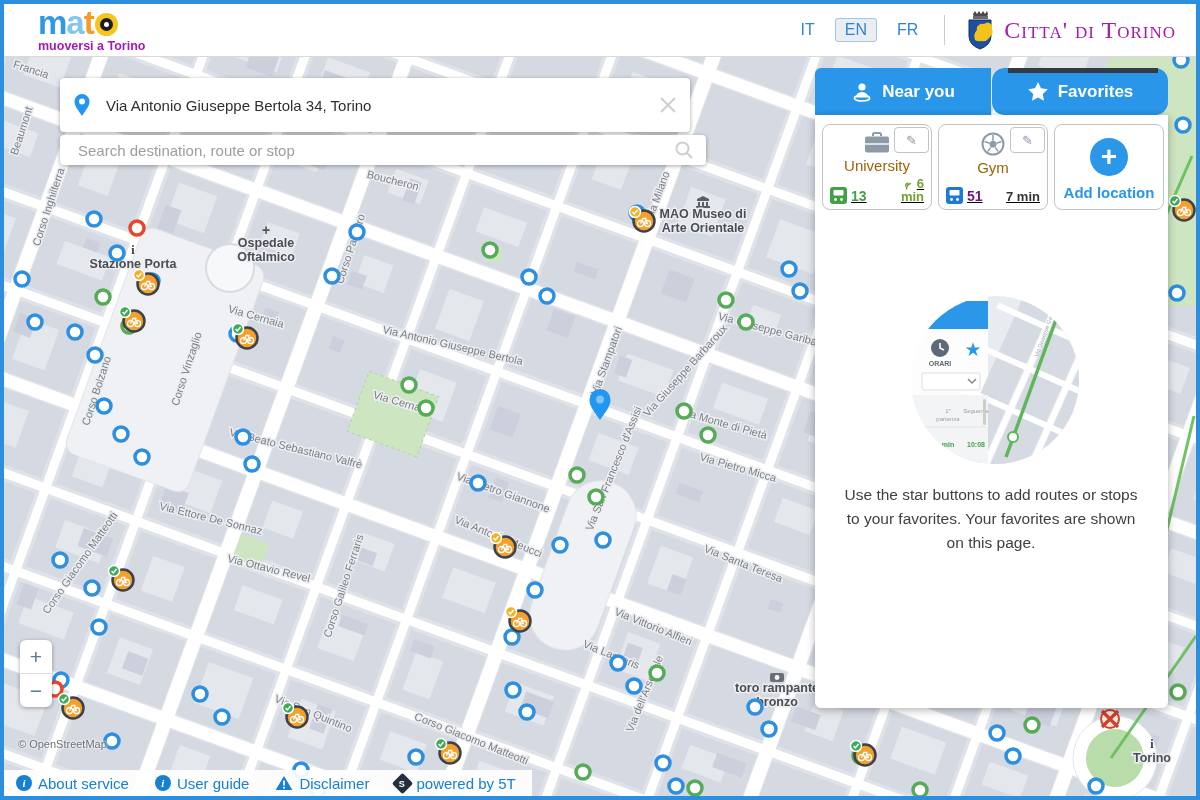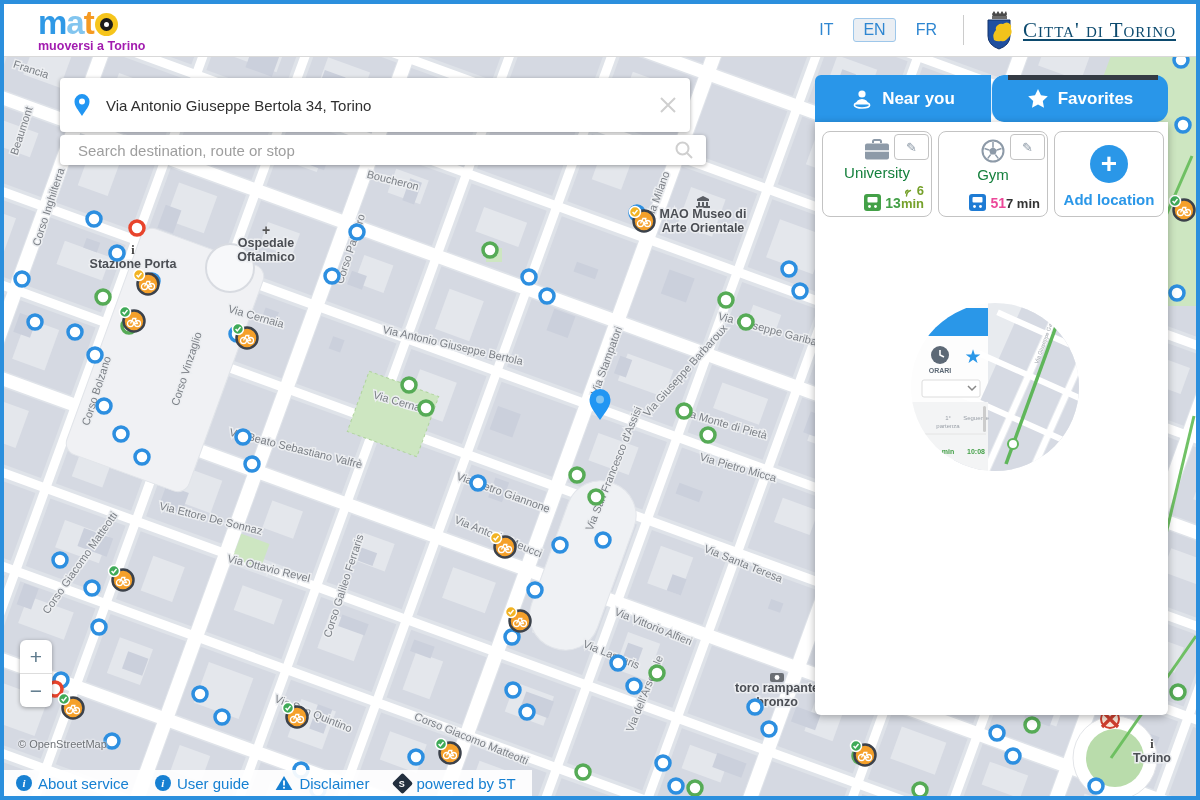--- a/index.html
+++ b/index.html
@@ -12,21 +12,21 @@
   .logo-word{display:flex;align-items:center;font-weight:bold;font-size:33px;letter-spacing:-1px;height:30px;}
   .logo-m{color:#2f99e6;} .logo-a{color:#82c5ef;} .logo-t{color:#f59a23;}
   .logo-o{display:inline-block;width:23px;height:23px;border-radius:50%;background:#f6c51c;position:relative;margin-left:1px;margin-top:3px;}
   .logo-o::after{content:"";position:absolute;left:5px;top:5px;width:5px;height:5px;border:4px solid #1c1c1c;border-radius:50%;background:#fff;}
   .logo-tagline{font-size:12.5px;font-weight:bold;color:#a21caf;margin-top:2px;}
   .header-right{display:flex;align-items:center;margin-right:20px;gap:14px;}
   .lang{font-size:16px;color:#2e86d1;padding:3px 6px;cursor:pointer;}
   .lang.active{background:#eaeef3;border:1px solid #9ec7ea;border-radius:3px;padding:2px 9px;}
   .hdr-divider{width:1px;height:30px;background:#ccc;margin:0 6px;}
   .city{display:flex;align-items:center;gap:9px;}
-  .city-label{font-family:"Liberation Serif",serif;font-variant:small-caps;font-size:21px;color:#0c4a6e;letter-spacing:1px;text-decoration:underline;}
+  .city-label{font-family:"Liberation Serif",serif;font-variant:small-caps;font-size:24px;color:#a21caf;letter-spacing:1px;}
 
   
   #map{position:absolute;left:0;top:52px;width:1192px;height:740px;z-index:1;cursor:grab;}
   #map svg{display:block;}
   #attribution{position:absolute;left:14px;top:734px;z-index:5;font-size:11px;color:#6e7277;text-shadow:0 0 3px #fff,0 0 3px #fff;}
 
   
   .searchbar{position:absolute;left:56px;width:630px;background:#fff;border-radius:4px;box-shadow:0 1px 4px rgba(0,0,0,.35);z-index:30;display:flex;align-items:center;}
   #search-origin{top:74px;height:54px;}
   #search-dest{top:131px;height:30px;}
@@ -35,33 +35,33 @@
   .sb-icon{width:44px;display:flex;align-items:center;justify-content:center;flex:0 0 auto;}
   .sb-right{width:44px;display:flex;align-items:center;justify-content:center;flex:0 0 auto;cursor:pointer;}
   #search-dest{padding-left:16px;}
 
   
   #zoomctl{position:absolute;left:16px;top:636px;width:32px;background:#fff;border-radius:6px;box-shadow:0 1px 4px rgba(0,0,0,.35);z-index:25;overflow:hidden;}
   .zbtn{width:32px;height:33px;display:flex;align-items:center;justify-content:center;font-size:21px;color:#5e7a8c;cursor:pointer;user-select:none;}
   .zbtn:first-child{border-bottom:1px solid #ddd;}
 
   
-  #panel{position:absolute;left:811px;top:71px;width:353px;z-index:35;}
+  #panel{position:absolute;left:811px;top:64px;width:353px;z-index:35;}
   #tabs{display:flex;height:47px;}
   .tab{flex:1;background:#2996e9;color:#fff;font-size:17px;font-weight:bold;display:flex;align-items:center;justify-content:center;gap:9px;cursor:pointer;position:relative;}
   .tab:first-child{border-top-left-radius:6px;}
   .tab:last-child{border-top-right-radius:6px;border-left:1px solid rgba(255,255,255,.85);border-radius:13px;}
   .tab .strip{position:absolute;top:0;left:16px;right:10px;height:5px;background:#343b44;}
   #panel-body{position:relative;background:#fff;height:593px;border-radius:0 0 6px 6px;box-shadow:0 2px 8px rgba(0,0,0,.3);overflow:hidden;}
 
   .cards{position:absolute;top:9px;left:7px;display:flex;gap:6px;}
   .fav-card{position:relative;width:110px;height:86px;border:1px solid #c3c3c3;border-radius:8px;background:#fff;box-sizing:border-box;display:flex;flex-direction:column;align-items:center;padding-top:7px;cursor:pointer;}
   .fav-card .edit{position:absolute;top:2px;right:2px;width:33px;height:24px;border:1px solid #c3c3c3;border-radius:4px;background:#fff;display:flex;align-items:center;justify-content:center;font-size:13px;color:#8a97a5;cursor:pointer;}
-  .fav-name{font-size:15px;color:#15803d;margin-top:3px;}
-  .fav-bottom{position:absolute;left:7px;right:7px;bottom:5px;display:flex;justify-content:flex-end;align-items:flex-end;}
+  .fav-name{font-size:15px;color:#a16207;margin-top:3px;}
+  .fav-bottom{position:absolute;left:7px;right:7px;bottom:5px;display:flex;justify-content:space-between;align-items:flex-end;text-decoration:underline;}
   .route-chip{display:flex;align-items:center;gap:4px;font-size:14px;font-weight:bold;}
   .time-green{display:flex;flex-direction:column;align-items:flex-end;line-height:1.05;font-size:13px;font-weight:bold;color:#76a12b;}
   .time-dark{font-size:13px;font-weight:bold;color:#333;}
   .add-card{justify-content:flex-start;}
   .add-circle{width:38px;height:38px;border-radius:50%;background:#2a97e8;color:#fff;display:flex;align-items:center;justify-content:center;font-size:28px;font-weight:bold;margin-top:6px;line-height:1;}
   .add-label{margin-top:8px;font-size:15px;font-weight:bold;color:#2a97e8;text-align:left;}
 
   .thead{position:absolute;top:120px;left:0;right:0;height:20px;font-size:13.5px;color:#8f9499;}
   .thead span{position:absolute;top:0;}
   .th0{left:7px;}.th1{left:62px;}.th2{left:117px;}.th3{left:232px;}.th4{left:287px;}
@@ -1458,21 +1458,21 @@
 
         <div class="fav-card">
           <div class="edit">✎</div>
           <svg width="24" height="24" viewBox="0 0 24 24">
             <circle cx="12" cy="12" r="10.5" fill="#fff" stroke="#8d9aa8" stroke-width="2"></circle>
             <path d="M12,8 l4,3 -1.6,4.6 h-4.8 L8,11 Z" fill="#8d9aa8"></path>
             <path d="M12,8 V3 M16,11 l4.5,-1.5 M14.4,15.6 l2.8,3.8 M9.6,15.6 l-2.8,3.8 M8,11 L3.5,9.5" stroke="#8d9aa8" stroke-width="1.5"></path>
           </svg>
           <div class="fav-name">Gym</div>
           <div class="fav-bottom">
-            <span class="route-chip" style="color:#ec4899;">
+            <span class="route-chip" style="color:#701a75;">
               <svg width="17" height="17" viewBox="0 0 17 17">
                 <rect width="17" height="17" rx="3" fill="#1e7bd4"></rect>
                 <rect x="3.5" y="3" width="10" height="5.5" rx="1" fill="#fff"></rect>
                 <circle cx="5.5" cy="12.5" r="1.4" fill="#fff"></circle>
                   <circle cx="11.5" cy="12.5" r="1.4" fill="#fff"></circle>
               </svg>
               <span>51</span>
             </span>
             <span class="time-dark">7 min</span>
           </div>
@@ -1521,20 +1521,21 @@
           <text x="38" y="118" font-size="6" fill="#9aa0a8" text-anchor="middle">1°</text>
           <text x="38" y="126" font-size="6" fill="#9aa0a8" text-anchor="middle">partenza</text>
           <text x="66" y="118" font-size="6" fill="#9aa0a8" text-anchor="middle">Seguente</text>
           <line x1="6" y1="132" x2="76" y2="132" stroke="#e4e4e4"></line>
           <text x="38" y="152" font-size="7" font-weight="bold" fill="#43a047" text-anchor="middle">min</text>
           <text x="66" y="152" font-size="7" font-weight="bold" fill="#43a047" text-anchor="middle">10:08</text>
           <rect x="73" y="104" width="3" height="26" rx="1.5" fill="#ccc"></rect>
         </g>
       </svg>
 
+      <div class="help">Use the star buttons to add routes or stops to your favorites. Your favorites are shown on this page.</div>
     </div>
   </div>
 
   <div id="footer">
     <span class="f-item">
       <span class="f-info">i</span>
       <span>About service</span>
     </span>
     <span class="f-item">
       <span class="f-info">i</span>

